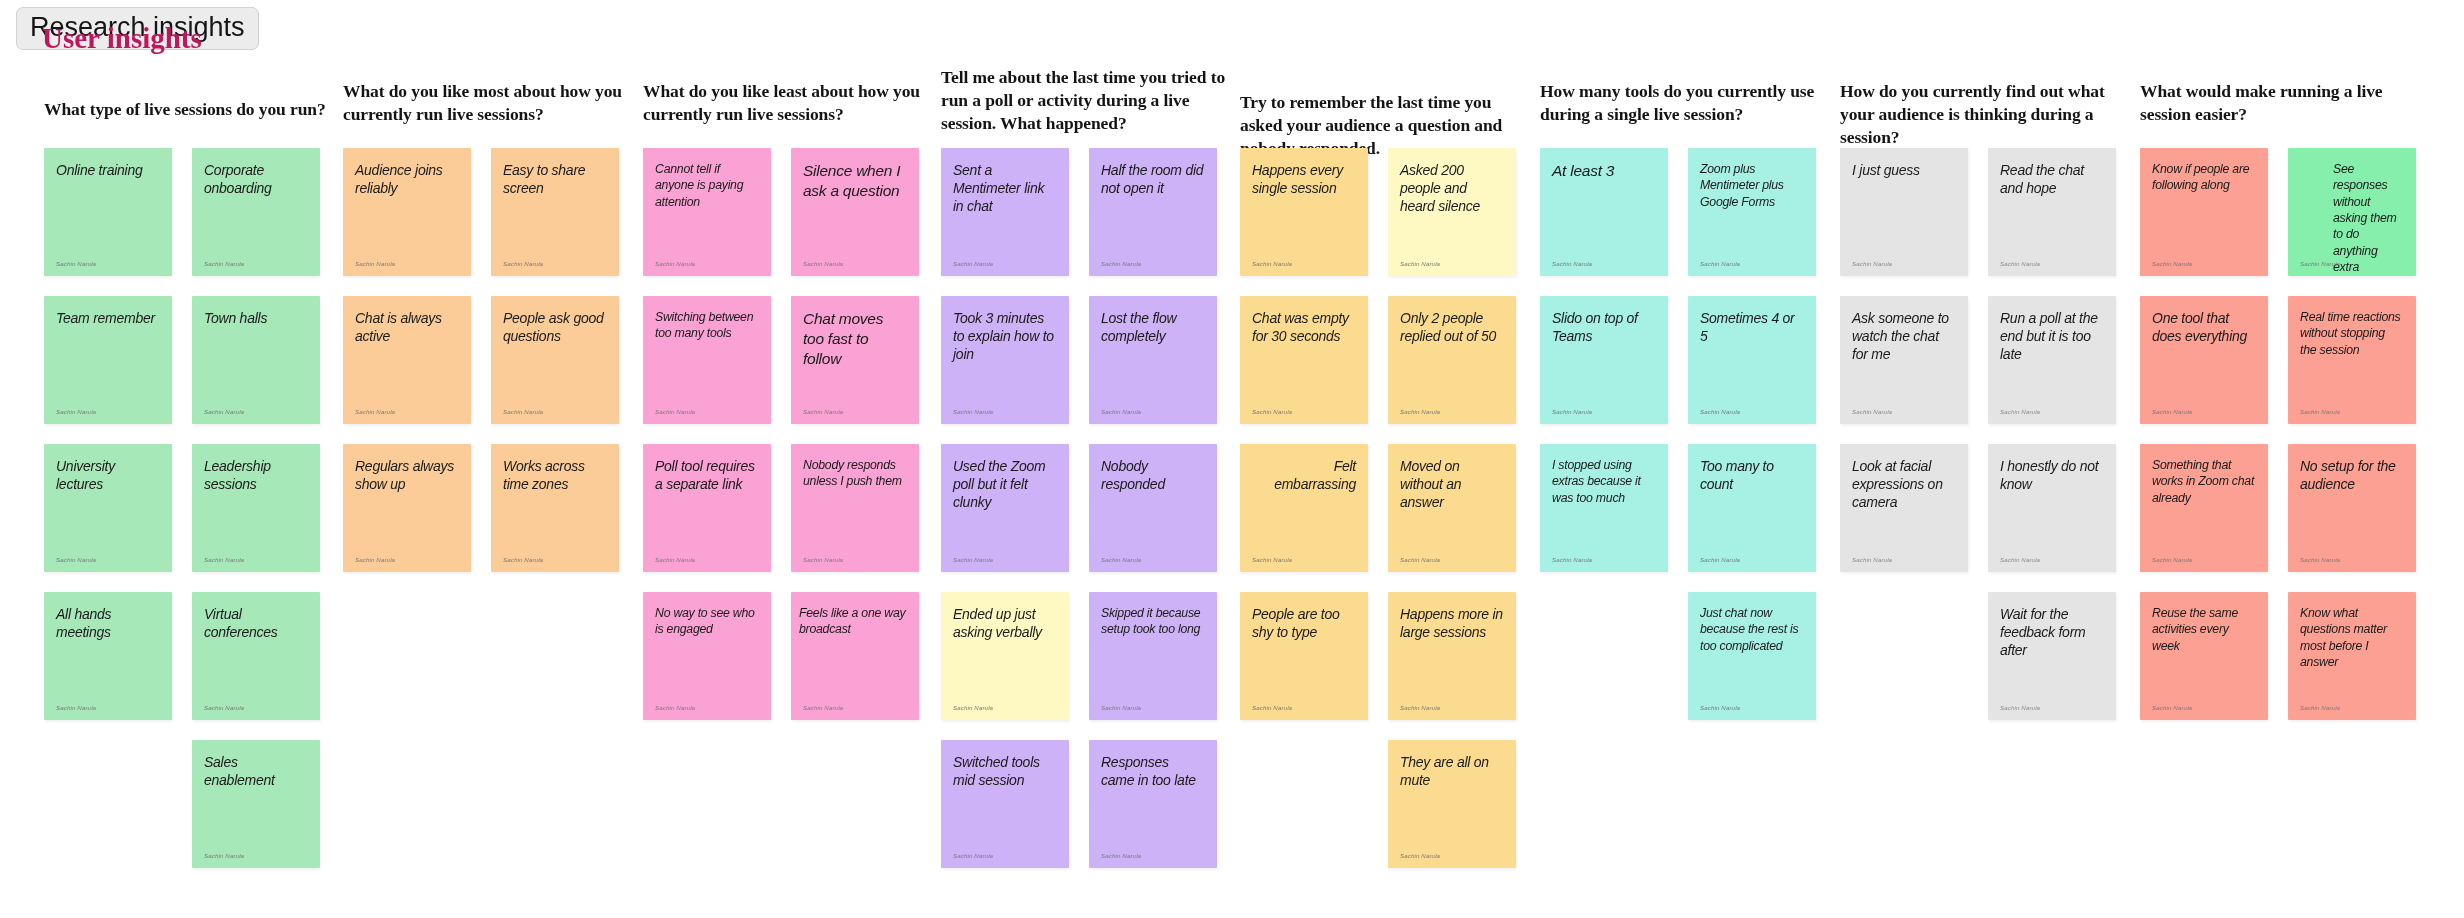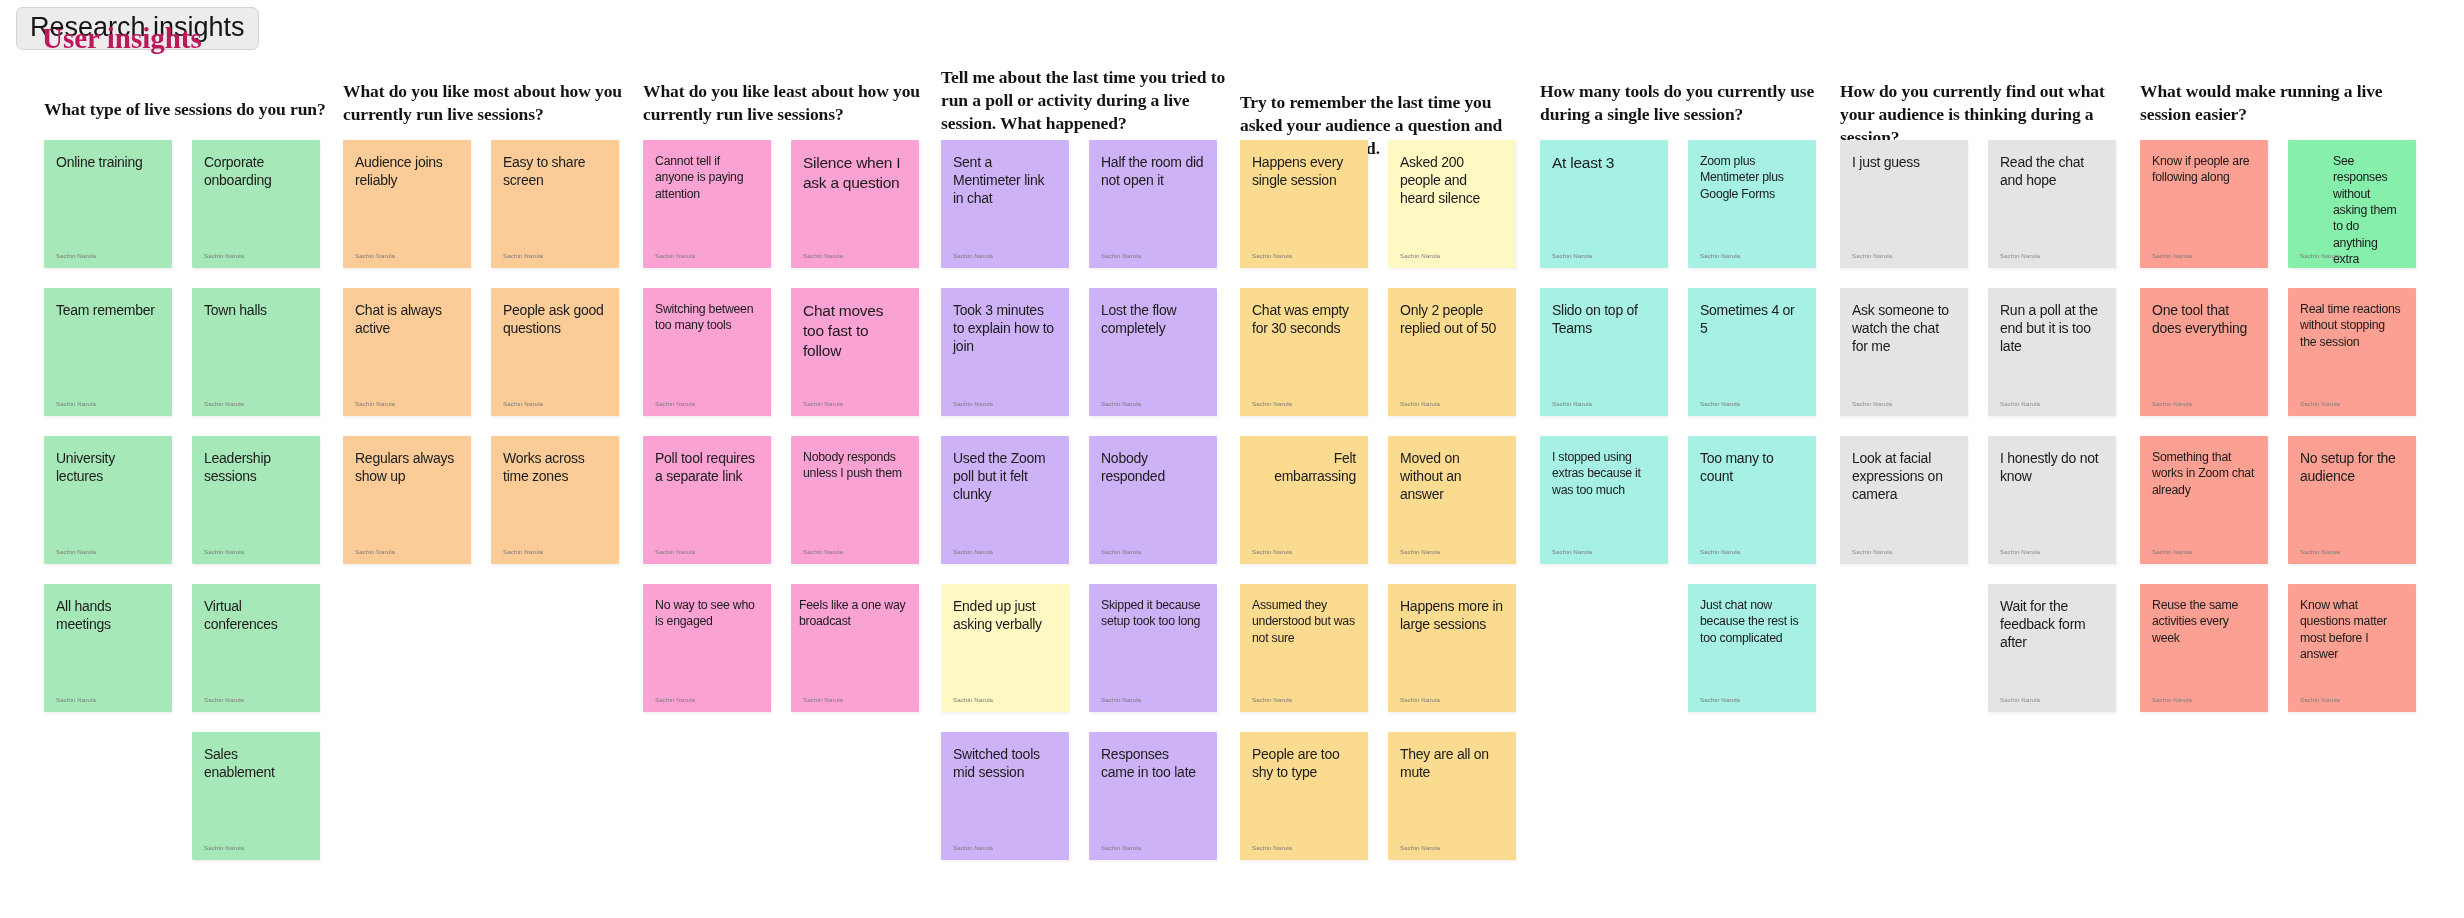--- a/index.html
+++ b/index.html
@@ -72,22 +72,23 @@
     letter-spacing: -0.1px;
   }
   .notes {
     position: absolute;
     left: 0;
     top: 128px;
     width: 300px;
   }
   .note-col {
     position: absolute;
-    top: 8px;
+    top: 16px;
     width: 148px;
+    font-style: italic;
   }
   .note-col.left  { left: 0px; }
   .note-col.right { left: 148px; }
 
   .note {
     position: relative;
     box-sizing: border-box;
     width: 128px;
     height: 128px;
     margin-bottom: 20px;
@@ -307,24 +308,20 @@
             <span class="note-author">Sachin Narula</span>
           </div>
           <div class="note t-lg c-yellow" style="background: rgb(251, 219, 143);">
             <span class="note-text">Chat was empty for 30 seconds</span>
             <span class="note-author">Sachin Narula</span>
           </div>
           <div class="note t-lg c-yellow" style="background: rgb(251, 219, 143); text-align: right;">
             <span class="note-text">Felt embarrassing</span>
             <span class="note-author">Sachin Narula</span>
           </div>
-          <div class="note t-md c-yellow" style="background: rgb(251, 219, 143);">
-            <span class="note-text">Assumed they understood but was not sure</span>
-            <span class="note-author">Sachin Narula</span>
-          </div>
           <div class="note t-lg c-yellow" style="background: rgb(251, 219, 143);">
             <span class="note-text">People are too shy to type</span>
             <span class="note-author">Sachin Narula</span>
           </div>
         </div>
         <div class="note-col right">
           <div class="note t-lg c-yellow" style="background: #fef9c3;">
             <span class="note-text">Asked 200 people and heard silence</span>
             <span class="note-author">Sachin Narula</span>
           </div>

